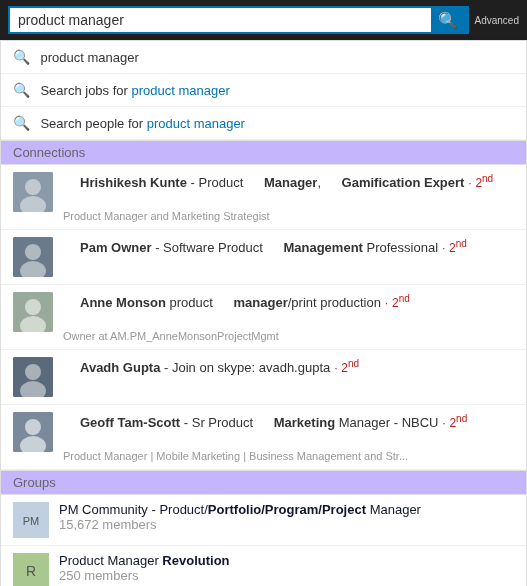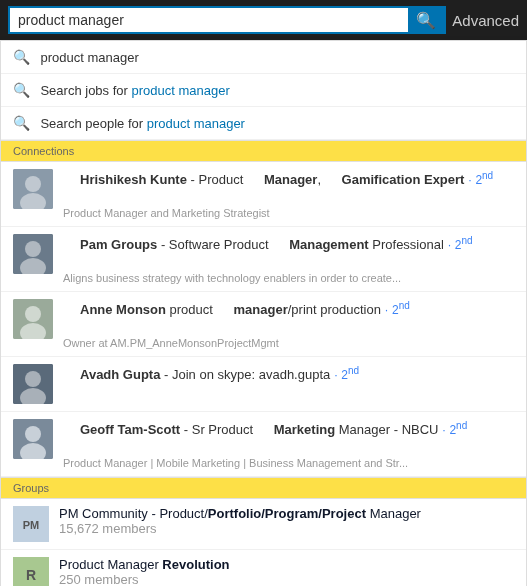--- a/index.html
+++ b/index.html
@@ -38,21 +38,21 @@
       width: 36px;
       cursor: pointer;
       display: flex;
       align-items: center;
       justify-content: center;
       color: white;
       font-size: 16px;
     }
     .advanced-link {
       color: #ccc;
-      font-size: 15px;
+      font-size: 10px;
       cursor: pointer;
       white-space: nowrap;
       text-decoration: none;
     }
 
     
     .dropdown {
       border: 1px solid #ddd;
       background: #fff;
       box-shadow: 0 2px 6px rgba(0,0,0,0.15);
@@ -75,23 +75,23 @@
     .suggestion-text {
       color: #333;
       font-size: 13px;
     }
     .suggestion-highlight {
       color: #0073b1;
     }
 
     
     .section-header {
-      background: #fde047;
+      background: #c4b5fd;
       padding: 4px 12px;
-      font-size: 11px;
+      font-size: 13px;
       color: #666;
       font-weight: normal;
       border-top: 1px solid #e0e0e0;
       border-bottom: 1px solid #e0e0e0;
     }
 
     
     .connection-item {
       display: flex;
       align-items: flex-start;
@@ -113,21 +113,21 @@
       font-size: 20px;
     }
     .conn-info { flex: 1; }
     .conn-name {
       font-size: 13px;
       color: #333;
       line-height: 1.3;
     }
     .conn-name .highlight { font-weight: bold; padding-left: 17px; }
     .conn-name .degree {
-      color: #3b82f6;
+      color: #b91c1c;
       font-size: 12px;
       font-weight: normal;
     }
     .conn-subtitle {
       font-size: 11px;
       color: #999;
       margin-top: 18px;
       white-space: nowrap;
       overflow: hidden;
       text-overflow: ellipsis;
@@ -147,21 +147,20 @@
       width: 36px;
       height: 36px;
       background: #e0e0e0;
       flex-shrink: 0;
       display: flex;
       align-items: center;
       justify-content: center;
       font-size: 18px;
       color: #888;
       border-radius: 2px;
-      font-weight: bold;
     }
     .group-info { flex: 1; }
     .group-name {
       font-size: 13px;
       color: #0f172a;
     }
     .group-members {
       font-size: 13px;
       color: #999;
     }
@@ -244,25 +243,24 @@
   <div class="connection-item">
     <div class="avatar av2">
       <svg width="40" height="40" viewBox="0 0 40 40">
           <rect width="40" height="40" fill="#6a7a8a"></rect>
           <circle cx="20" cy="15" r="8" fill="#b0b8c0"></circle>
           <ellipse cx="20" cy="34" rx="13" ry="10" fill="#b0b8c0"></ellipse>
         </svg>
     </div>
     <div class="conn-info">
       <div class="conn-name">
-        <span class="highlight">Pam Groups</span>
+        <span class="highlight">Pam Owner</span>
         <span> - Software Product </span><span class="highlight">Management</span><span> Professional</span>
         <span class="degree"> · 2<sup>nd</sup></span>
       </div>
-      <div class="conn-subtitle">Aligns business strategy with technology enablers in order to create...</div>
     </div>
   </div>
 
   <div class="connection-item">
     <div class="avatar av3">
       <svg width="40" height="40" viewBox="0 0 40 40">
           <rect width="40" height="40" fill="#9aaa9a"></rect>
           <circle cx="20" cy="15" r="8" fill="#d0d8d0"></circle>
           <ellipse cx="20" cy="34" rx="13" ry="10" fill="#d0d8d0"></ellipse>
         </svg>

